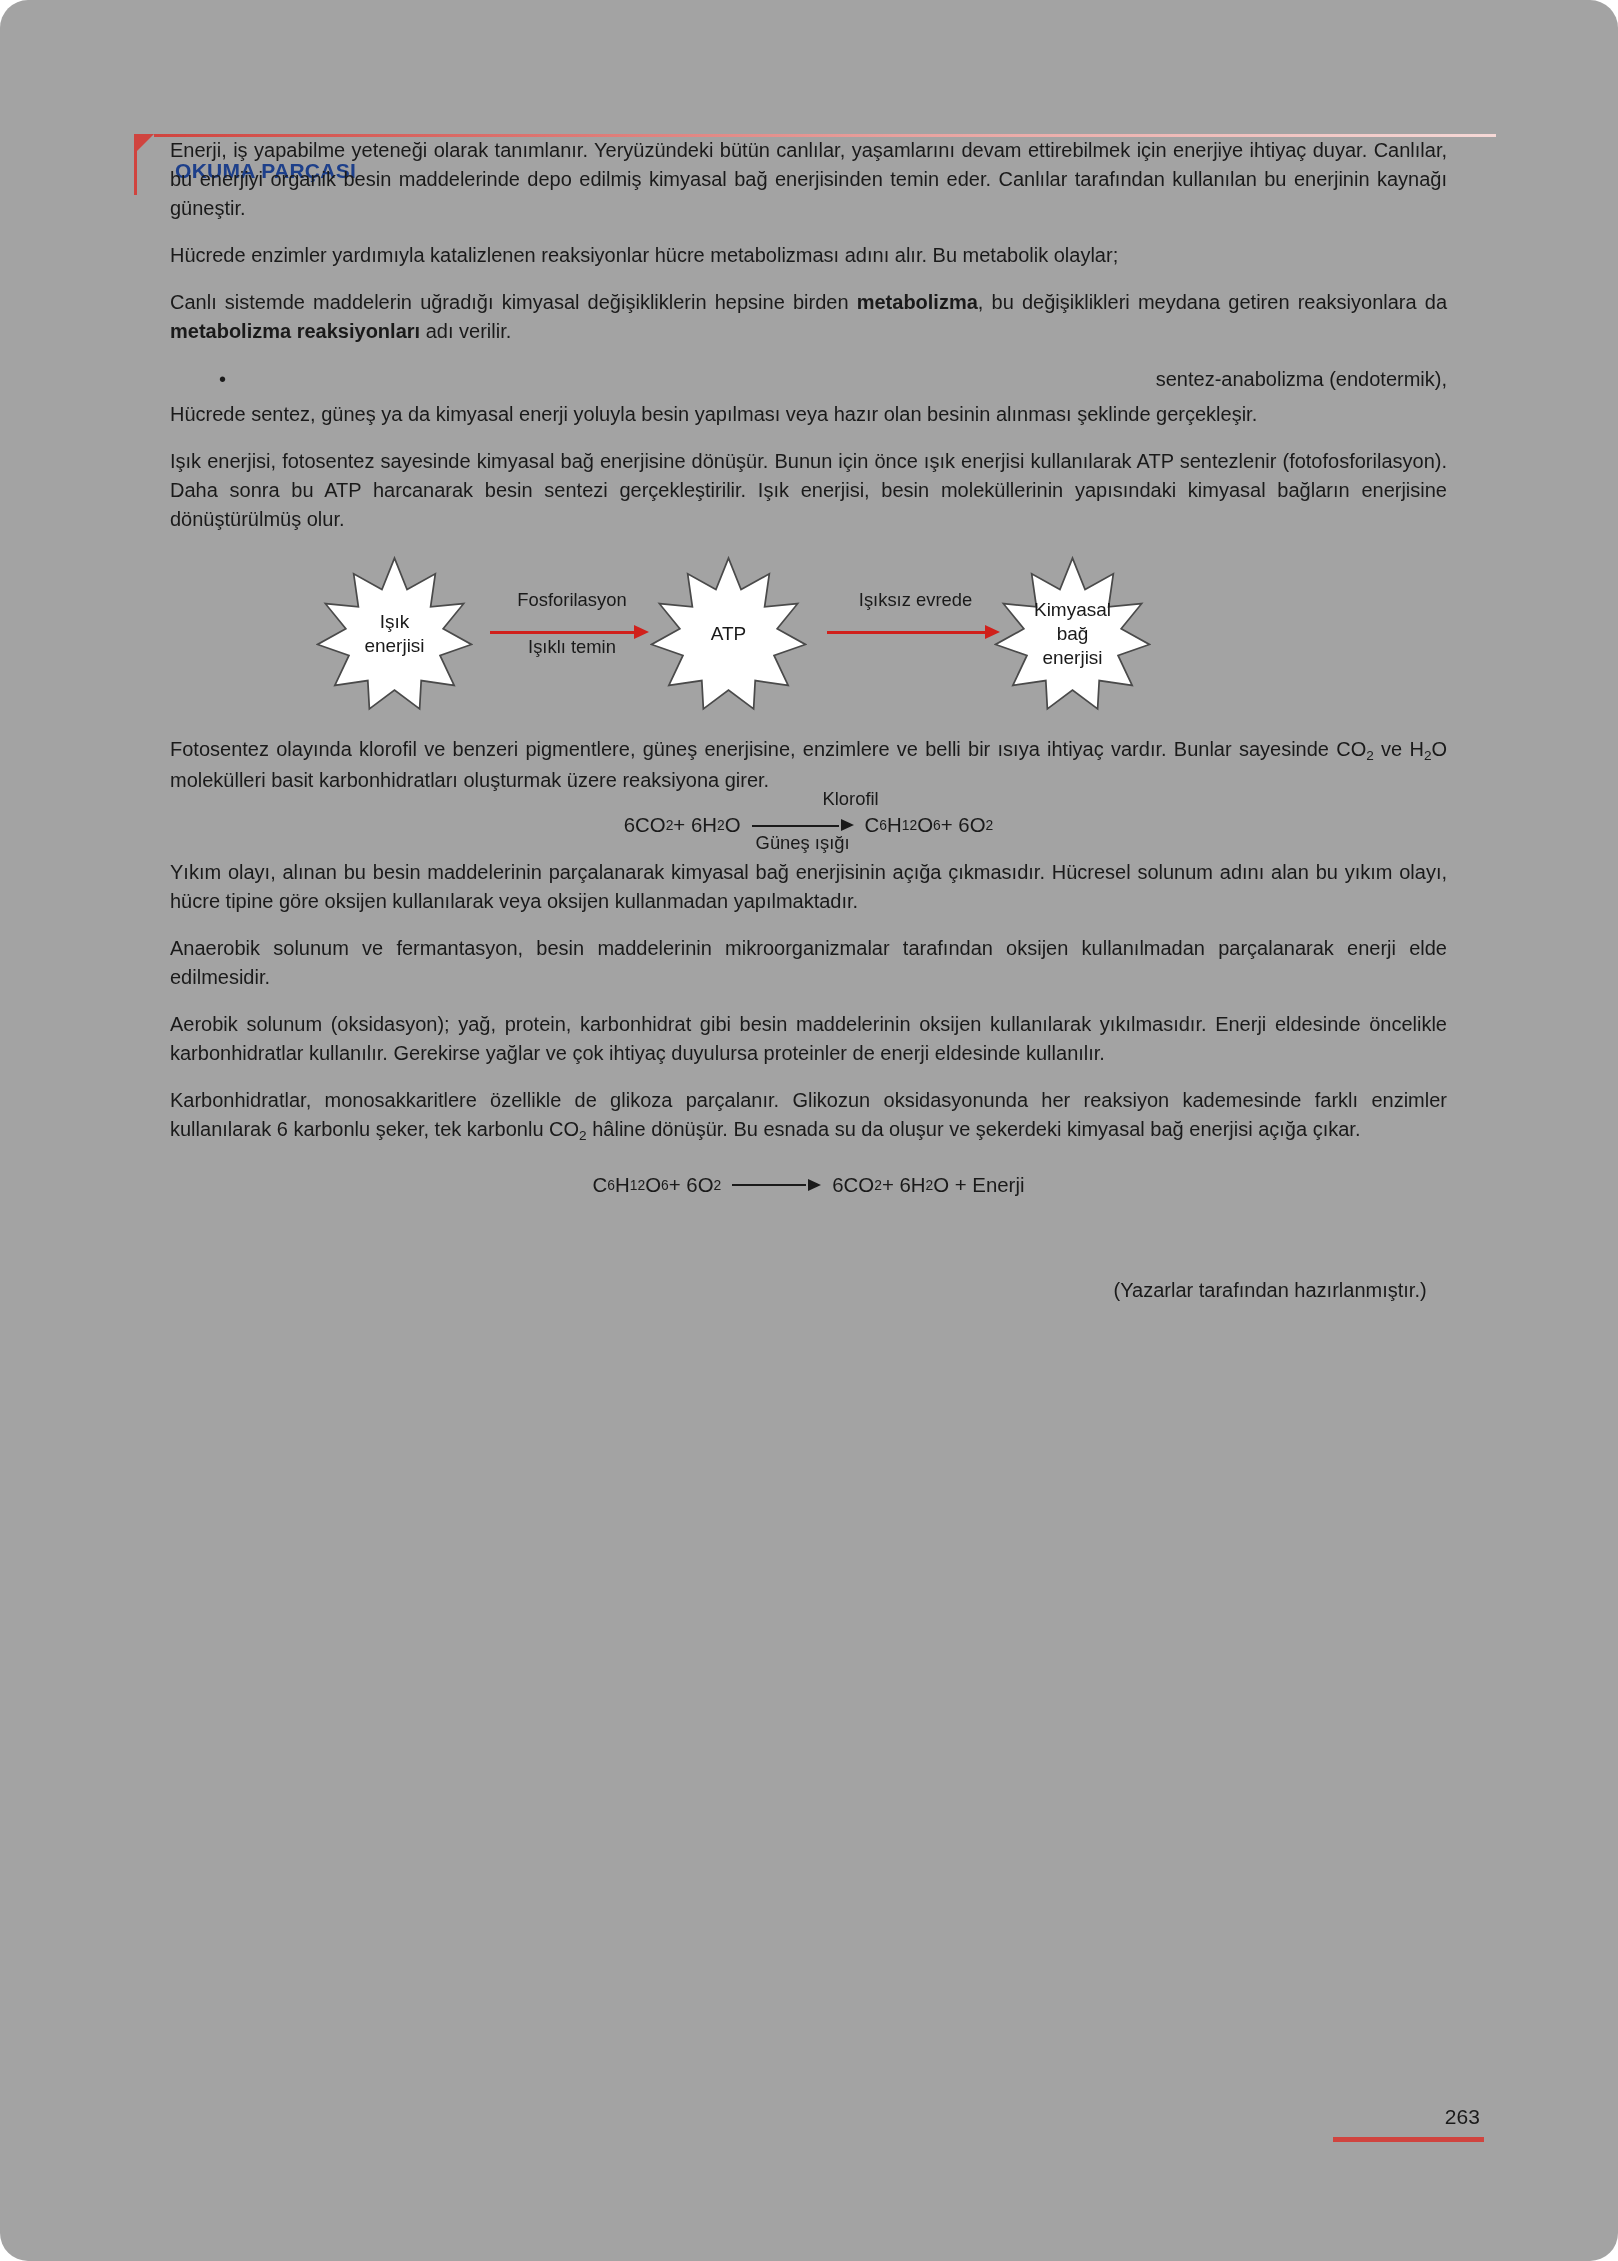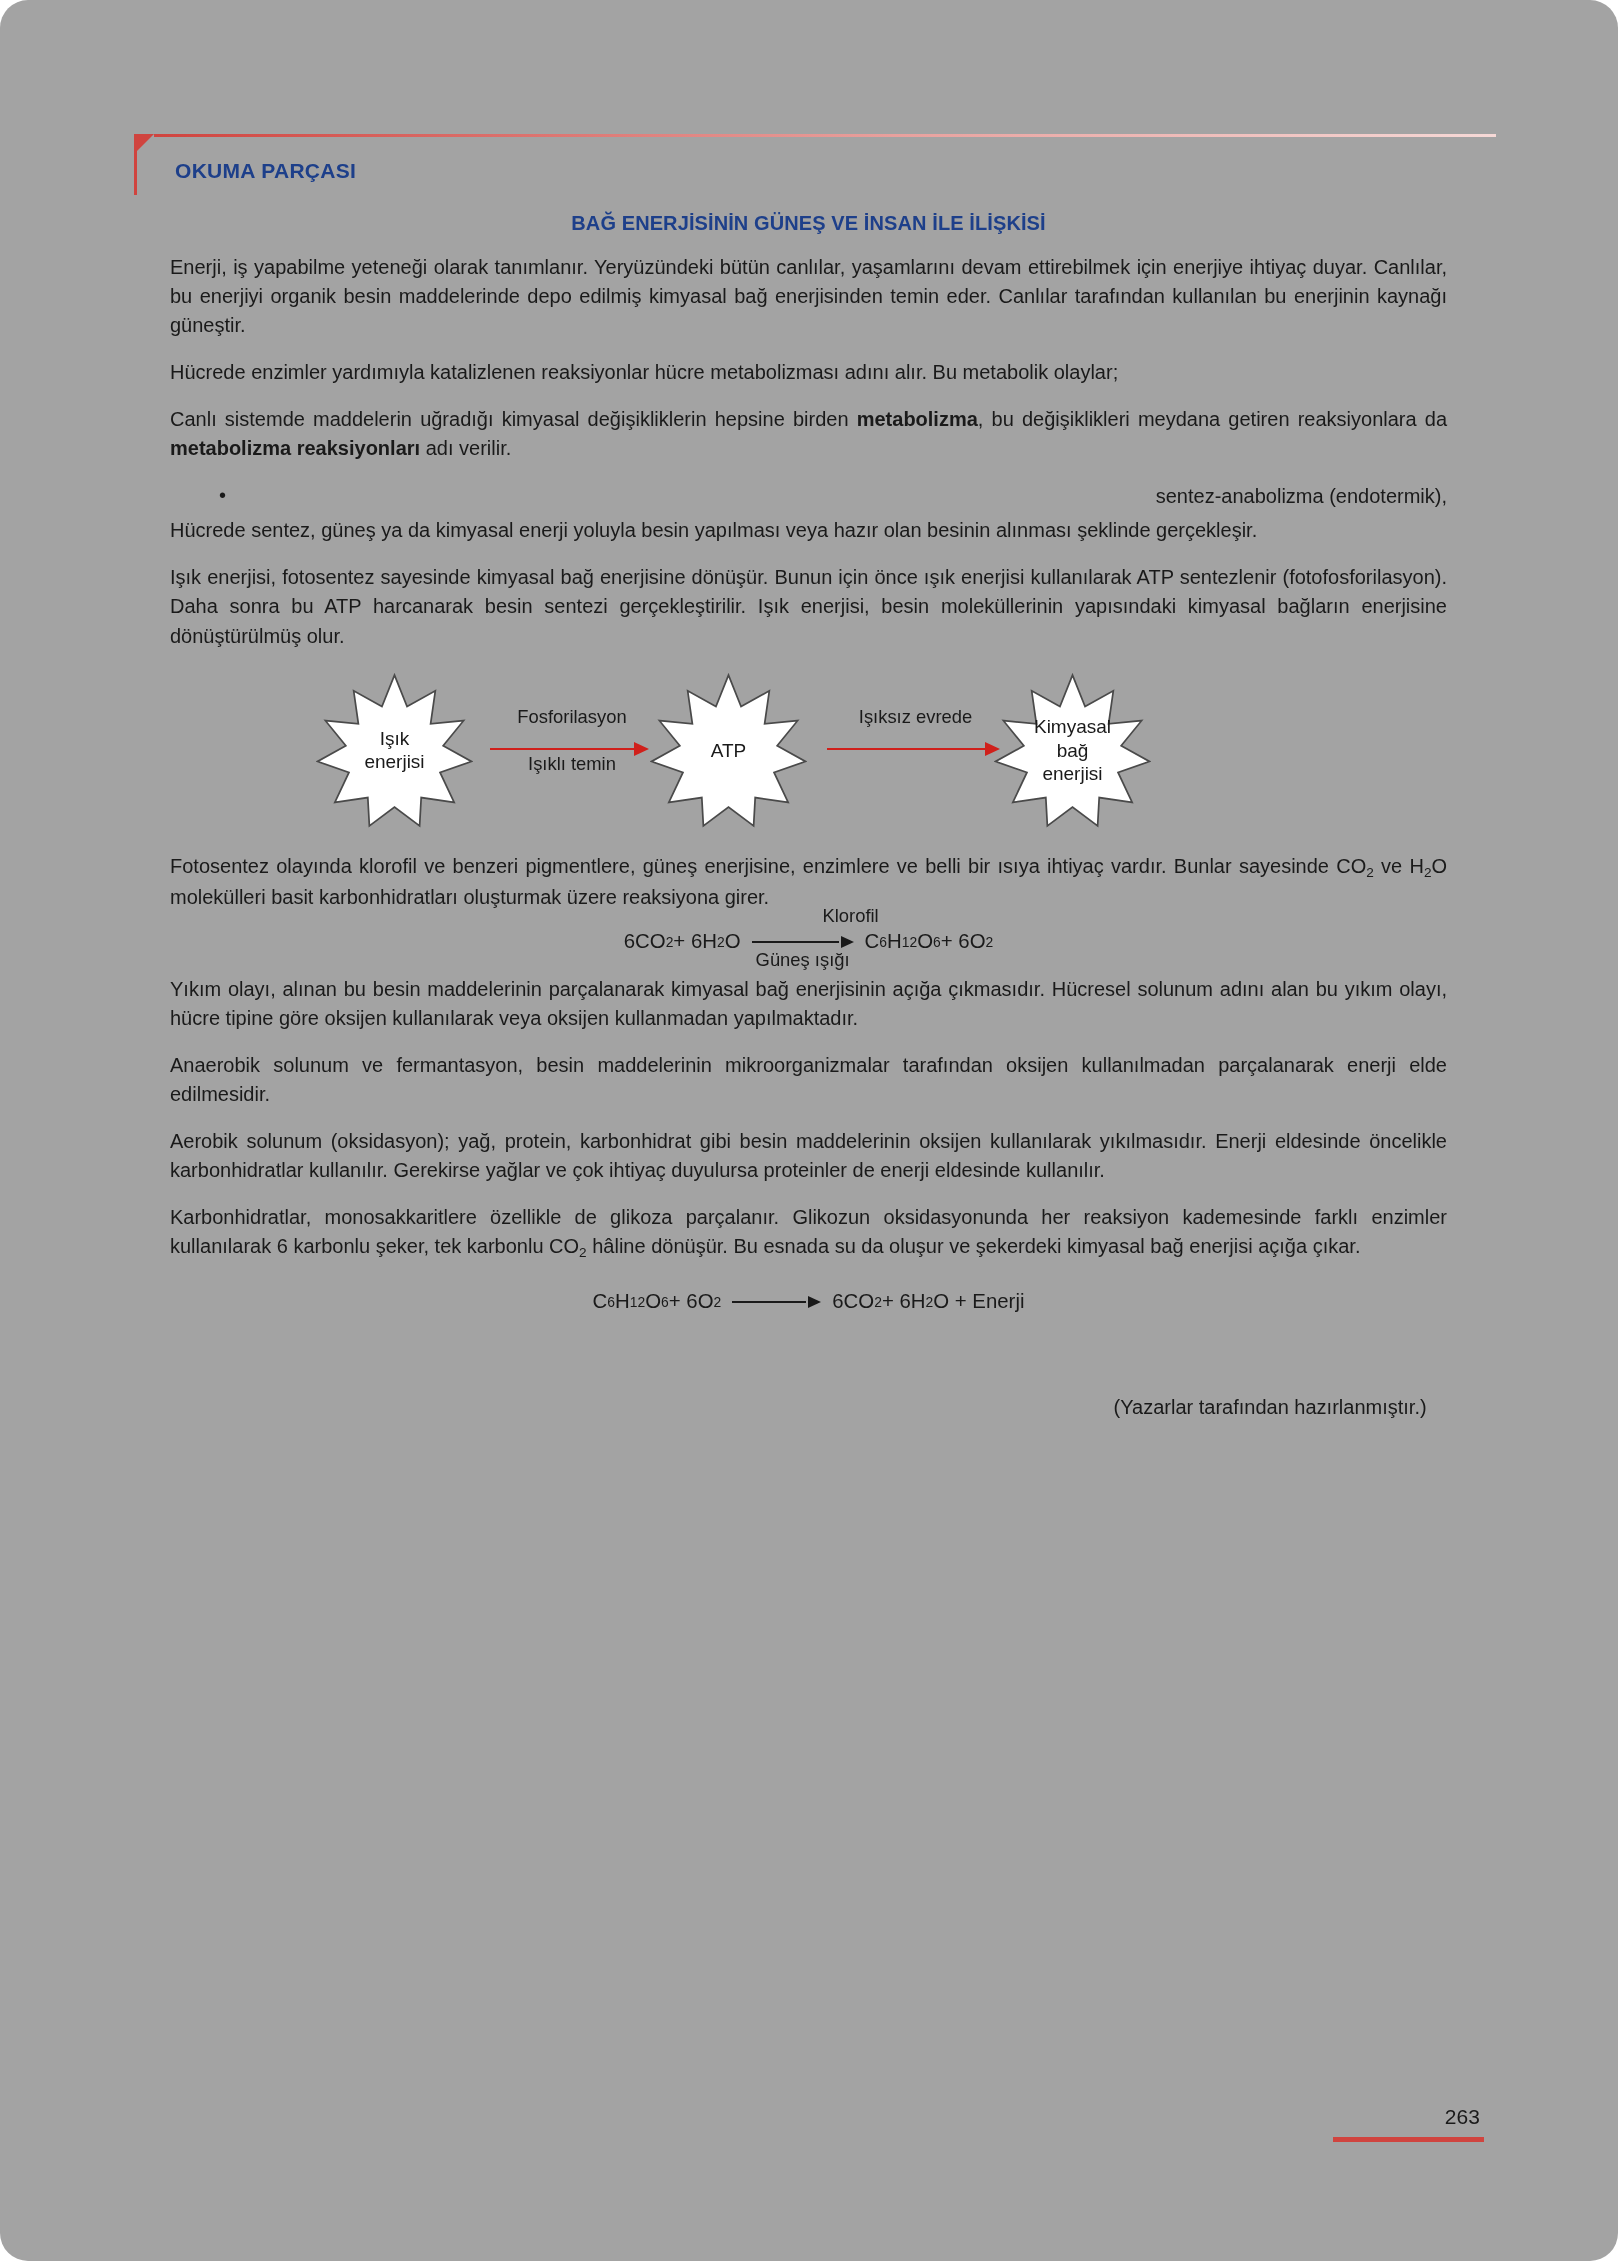--- a/index.html
+++ b/index.html
@@ -263,21 +263,20 @@
 
   <div class="corner-wrap">
     <div class="corner-red"></div>
     <div class="corner-vline"></div>
     <div class="corner-hline"></div>
     <div class="section-label">OKUMA PARÇASI</div>
   </div>
 
   <div class="content">
 
-    <div class="doc-title">BAĞ ENERJİSİNİN GÜNEŞ VE İNSAN İLE İLİŞKİSİ</div>
 
     <p class="para">Enerji, iş yapabilme yeteneği olarak tanımlanır. Yeryüzündeki bütün canlılar, yaşamlarını devam ettirebilmek için enerjiye ihtiyaç duyar. Canlılar, bu enerjiyi organik besin maddelerinde depo edilmiş kimyasal bağ enerjisinden temin eder. Canlılar tarafından kullanılan bu enerjinin kaynağı güneştir.</p>
 
     <p class="para">Hücrede enzimler yardımıyla katalizlenen reaksiyonlar hücre metabolizması adını alır. Bu metabolik olaylar;</p>
 
     <p class="para">
       <span>Canlı sistemde maddelerin uğradığı kimyasal değişikliklerin hepsine birden </span><span class="bold">metabolizma</span><span>, bu değişiklikleri meydana getiren reaksiyonlara da </span><span class="bold">metabolizma reaksiyonları</span><span> adı verilir.</span>
     </p>
 
     <ul class="bullets">

